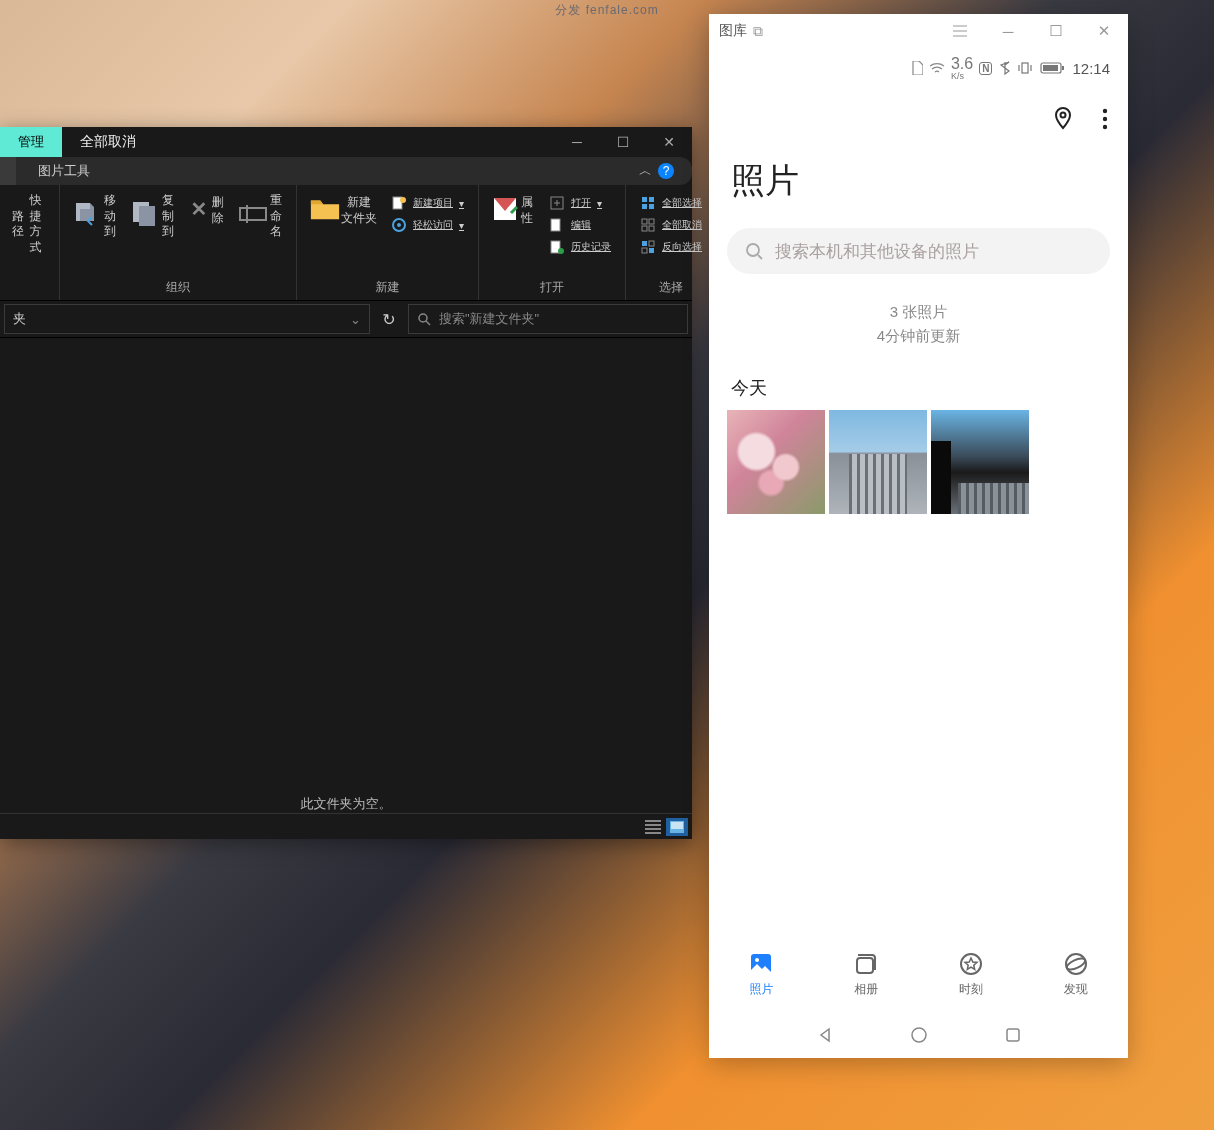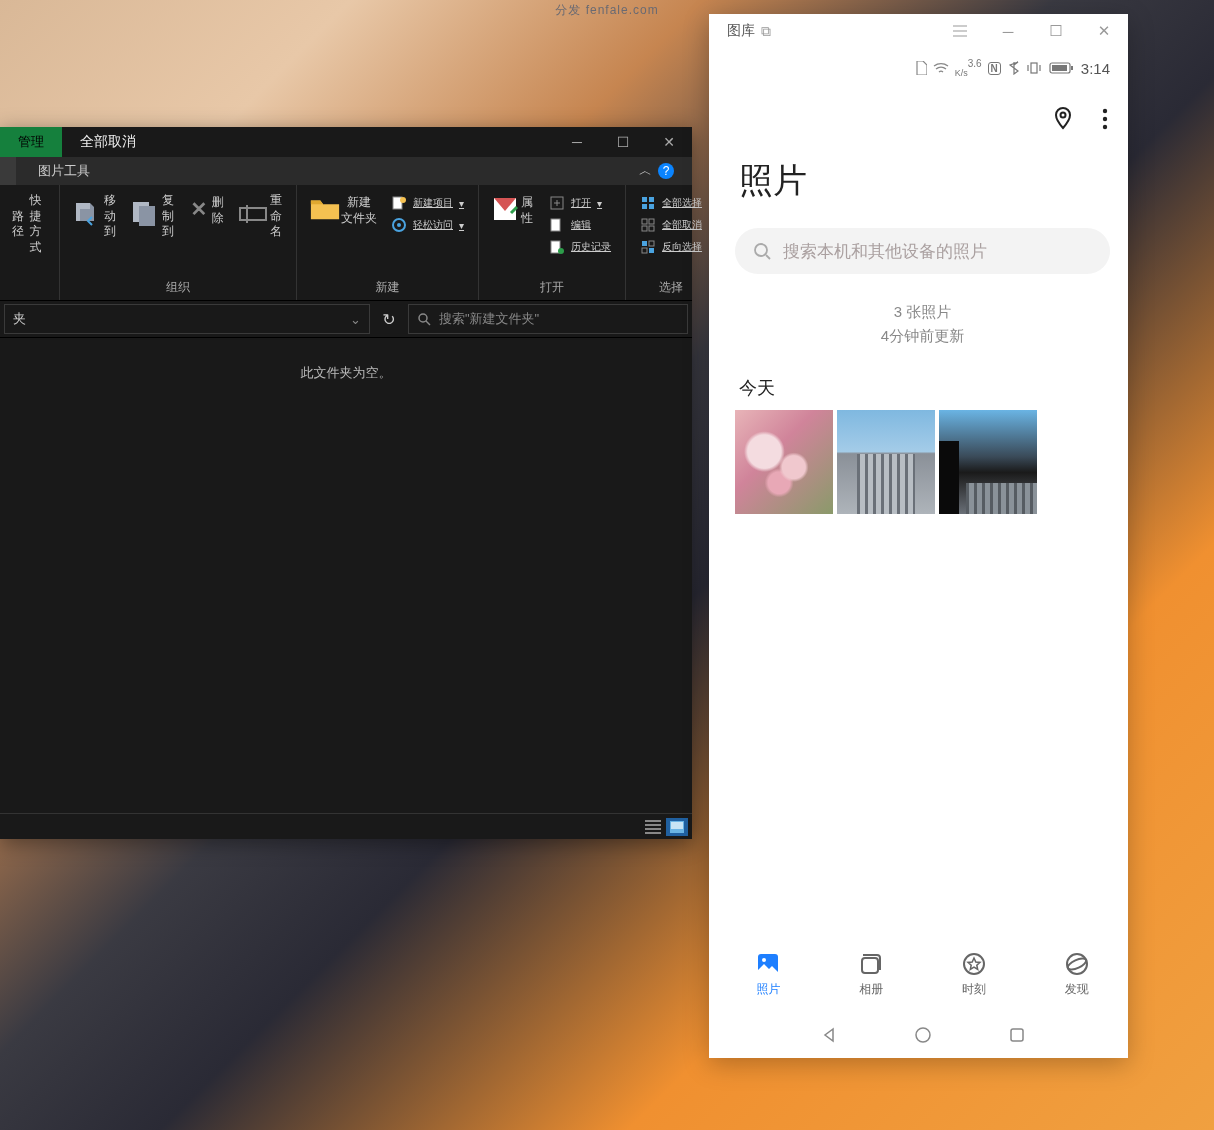--- a/index.html
+++ b/index.html
@@ -3,25 +3,25 @@
 <meta charset="utf-8">
 <style>
 * { margin: 0; padding: 0; box-sizing: border-box; font-family: "Microsoft YaHei", "PingFang SC", sans-serif; }
 body { width: 1214px; height: 1130px; overflow: hidden; position: relative; background: linear-gradient(135deg, #d9b897 0%, #e8c8a8 15%, #c68550 30%, #3a3a42 45%, #2a2a35 55%, #f09030 75%, #f0a040 100%); }
 .watermark { position: absolute; top: 2px; left: 50%; transform: translateX(-50%); color: #6a6a72; font-size: 12px; letter-spacing: 1px; }
 
 
 .explorer { position: absolute; left: 0; top: 127px; width: 692px; height: 712px; background: #191919; color: #ccc; display: flex; flex-direction: column; box-shadow: 0 4px 20px rgba(0,0,0,.4); }
 .exp-tabbar { height: 30px; background: #191919; display: flex; align-items: stretch; }
 .exp-tab { padding: 0 18px; font-size: 13px; display: flex; align-items: center; }
-.exp-tab.yellow { background: #15803d; color: #000; }
+.exp-tab.yellow { background: #5eead4; color: #000; }
 .exp-tab.title { color: #eee; font-size: 14px; padding-left: 18px; }
 .exp-winctrls { margin-left: auto; display: flex; }
 .exp-wbtn { width: 46px; display: flex; align-items: center; justify-content: center; color: #aaa; font-size: 14px; }
-.exp-subtab { height: 28px; background: #2b2b2b; display: flex; align-items: center; padding: 0 18px; font-size: 13px; position: relative; }
+.exp-subtab { height: 28px; background: #2b2b2b; display: flex; align-items: center; padding: 0 18px; font-size: 13px; position: relative; border-radius: 12px; }
 .exp-subtab .edge-pre { position: absolute; left: 0; width: 16px; height: 100%; background: #3a3a3a; }
 .exp-subtab .label { margin-left: 20px; }
 .exp-subtab .right { margin-left: auto; display: flex; align-items: center; gap: 6px; }
 .exp-help { width: 16px; height: 16px; border-radius: 50%; background: #0a84ff; color: #fff; font-size: 12px; display: flex; align-items: center; justify-content: center; }
 .exp-ribbon { background: #191919; display: flex; align-items: stretch; height: 116px; border-bottom: 1px solid #000; }
 .rib-group { display: flex; flex-direction: column; border-right: 1px solid #333; }
 .rib-row { display: flex; align-items: flex-start; padding: 4px 6px 0; flex: 1; }
 .rib-label { text-align: center; font-size: 12px; color: #aaa; padding: 2px 0 4px; }
 .rib-btn { display: flex; align-items: center; justify-content: flex-start; padding: 4px 6px; min-width: 46px; font-size: 12px; line-height: 1.3; text-align: center; }
 .rib-btn .ico { width: 32px; height: 32px; margin-bottom: 4px; display: flex; align-items: center; justify-content: center; font-size: 20px; }
@@ -33,26 +33,26 @@
 .ico-delete { color: #888; font-weight: bold; }
 .ico-rename { color: #888; }
 .ico-newfolder { color: #f5c151; }
 .ico-props { color: #d55454; }
 .ico-small-blue { color: #4aa3e0; }
 .exp-addrbar { height: 36px; background: #191919; display: flex; align-items: center; padding: 3px 4px; gap: 4px; }
 .addr-path { flex: 1; background: #191919; border: 1px solid #3a3a3a; height: 30px; display: flex; align-items: center; padding: 0 8px; font-size: 13px; color: #ccc; }
 .addr-path .spacer { flex: 1; }
 .addr-btn { width: 30px; height: 30px; display: flex; align-items: center; justify-content: center; color: #ccc; }
 .addr-search { width: 280px; background: #191919; border: 1px solid #3a3a3a; height: 30px; display: flex; align-items: center; padding: 0 8px; gap: 8px; color: #888; font-size: 13px; }
-.exp-body { flex: 1; background: #191919; display: flex; align-items: flex-start; justify-content: center; padding-top: 26px; color: #bbb; font-size: 13px; border-top: 1px solid #000; }
+.exp-body { flex: 1; background: #191919; display: flex; align-items: flex-end; justify-content: center; padding-top: 26px; color: #bbb; font-size: 13px; border-top: 1px solid #000; }
 .exp-status { height: 26px; background: #191919; border-top: 1px solid #333; display: flex; align-items: center; justify-content: flex-end; padding: 0 4px; gap: 2px; }
 .view-toggle { width: 22px; height: 18px; display: flex; align-items: center; justify-content: center; }
 
 
-.phone { position: absolute; left: 709px; top: 14px; width: 419px; height: 1044px; background: #fff; display: flex; flex-direction: column; box-shadow: 0 6px 24px rgba(0,0,0,.25); padding-left: 8px; }
+.phone { position: absolute; left: 709px; top: 14px; width: 419px; height: 1044px; background: #fff; display: flex; flex-direction: column; box-shadow: 0 6px 24px rgba(0,0,0,.25); }
 .ph-title { height: 34px; display: flex; align-items: center; padding: 0 10px; color: #666; font-size: 14px; gap: 6px; border-bottom: 0; }
 .ph-title .name { color: #555; }
 .ph-title .wctrls { margin-left: auto; display: flex; align-items: center; gap: 20px; color: #999; }
 .ph-title .wbtn { width: 28px; height: 28px; display: flex; align-items: center; justify-content: center; font-size: 15px; }
 .ph-status { height: 40px; display: flex; align-items: center; padding: 0 18px; color: #777; font-size: 12px; gap: 6px; }
 .ph-status .right { margin-left: auto; display: flex; align-items: center; gap: 8px; font-size: 13px; }
 .ph-header { display: flex; align-items: center; padding: 18px 20px 8px; }
 .ph-header .icons { margin-left: auto; display: flex; align-items: center; gap: 26px; color: #222; }
 .ph-h1 { font-size: 34px; font-weight: 500; color: #222; padding: 18px 22px 24px; }
 .ph-search { margin: 0 18px; height: 46px; background: #f3f3f3; border-radius: 23px; display: flex; align-items: center; padding: 0 18px; gap: 12px; color: #aaa0a0; font-size: 17px; }
@@ -340,21 +340,21 @@
       <svg width="12" height="14" viewBox="0 0 12 14">
           <path d="M2 0h6l4 4v10H2z" fill="none" stroke="#888" stroke-width="1.2"></path>
         </svg>
     </span>
     <span>
       <svg width="16" height="12" viewBox="0 0 16 12">
           <path d="M1 4a12 12 0 0114 0M3 7a8 8 0 0110 0M6 10a3 3 0 014 0" fill="none" stroke="#888" stroke-width="1.3"></path>
         </svg>
     </span>
     <span style="line-height:1;">
-      <span style="display:block;font-size:10px;margin-left:13px;">3.6</span>
+      <span style="display:block;font-size:16px;">3.6</span>
       <span style="display:block;font-size:9px;">K/s</span>
     </span>
     <div class="right">
       <span style="border:1.2px solid #777;border-radius:3px;padding:0 2px;font-size:10px;font-weight:bold;">N</span>
       <span>
         <svg width="10" height="14" viewBox="0 0 10 14">
             <path d="M5 1v12l4-3-8-6 8-3-4 3" fill="none" stroke="#777" stroke-width="1.2"></path>
           </svg>
       </span>
       <span>
@@ -363,21 +363,21 @@
             <path d="M1 4v6M13 4v6" stroke="#777" stroke-width="1.2"></path>
           </svg>
       </span>
       <span>
         <svg width="24" height="12" viewBox="0 0 24 12">
             <rect x="1" y="1" width="20" height="10" rx="2" fill="none" stroke="#777" stroke-width="1.2"></rect>
             <rect x="22" y="4" width="2" height="4" fill="#777"></rect>
             <rect x="3" y="3" width="15" height="6" fill="#777"></rect>
           </svg>
       </span>
-      <span style="color:#555;font-size:15px;">3:14</span>
+      <span style="color:#555;font-size:15px;">12:14</span>
     </div>
   </div>
 
   <div class="ph-header">
     <div class="icons">
       <span>
         <svg width="26" height="26" viewBox="0 0 26 26">
             <path d="M13 2a7 7 0 00-7 7c0 5 7 13 7 13s7-8 7-13a7 7 0 00-7-7z" fill="none" stroke="#222" stroke-width="2"></path>
             <circle cx="13" cy="9" r="2.5" fill="none" stroke="#222" stroke-width="2"></circle>
           </svg>

